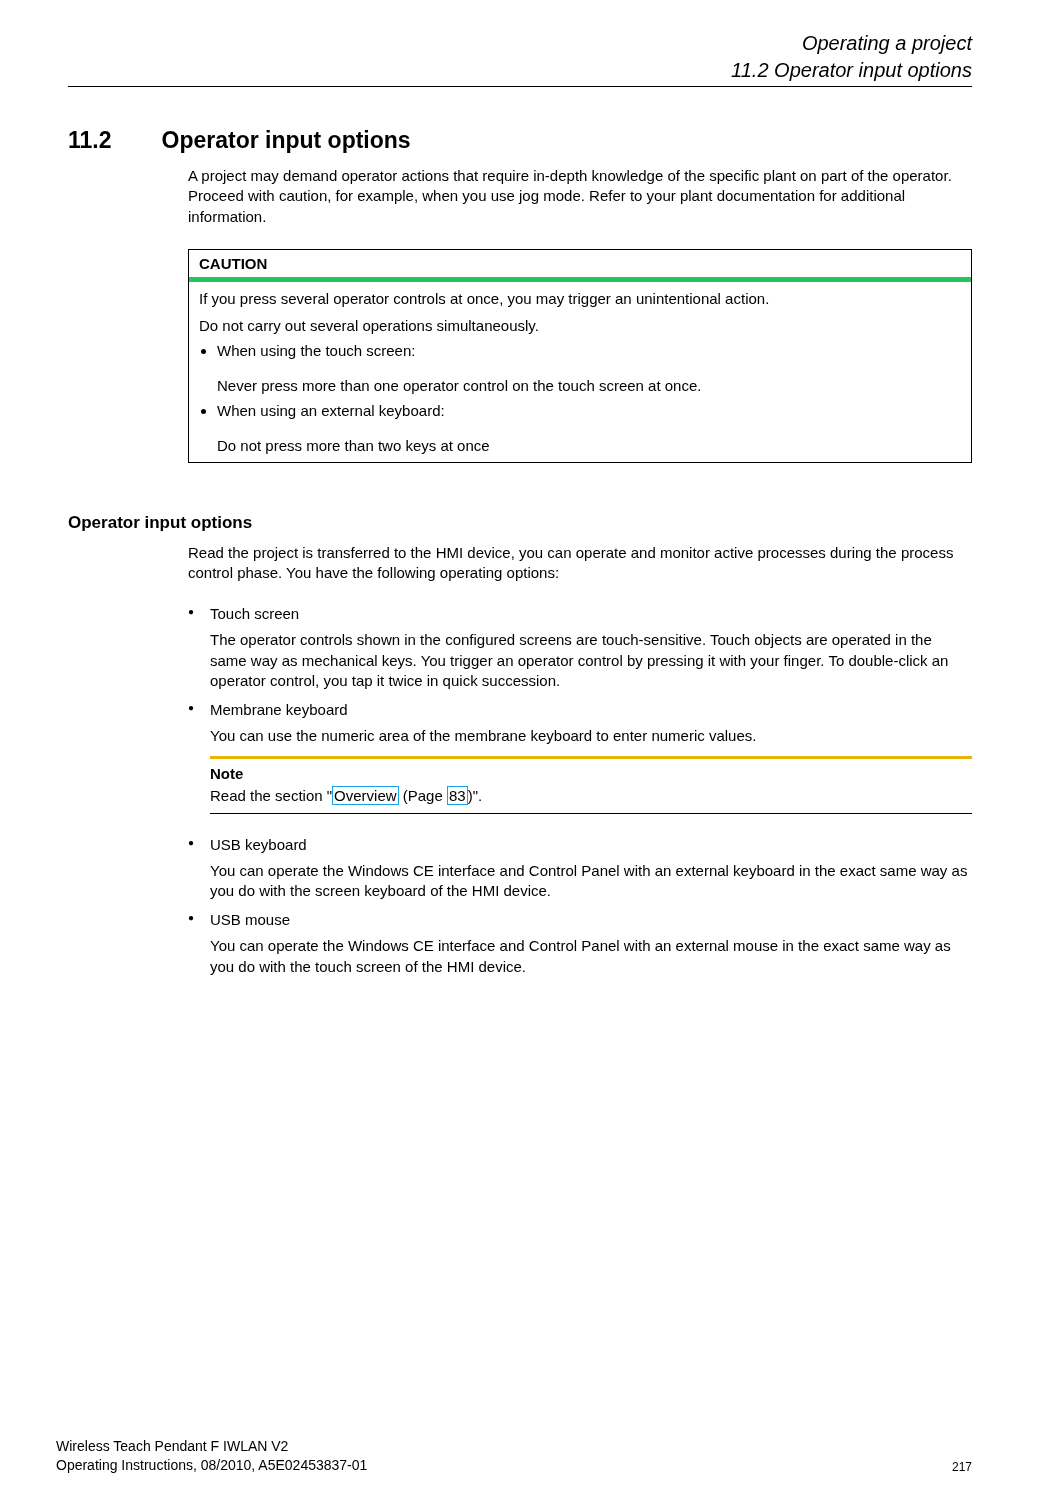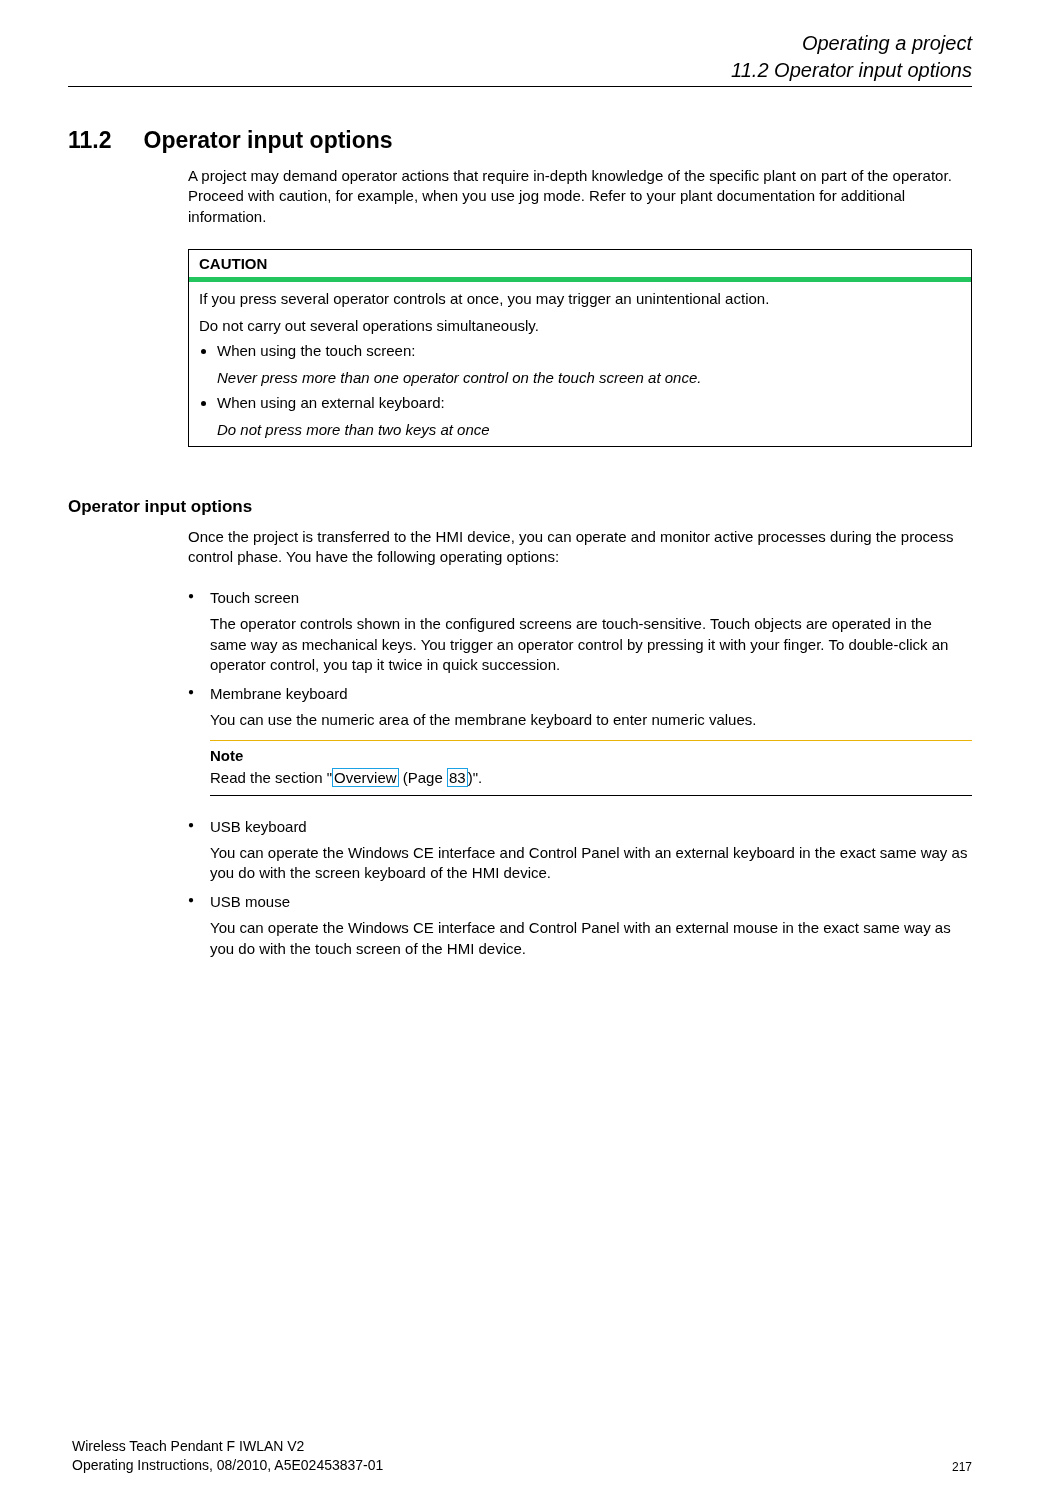--- a/index.html
+++ b/index.html
@@ -20,21 +20,21 @@
       line-height: 1.35;
     }
     .header-rule {
       border: none;
       border-top: 1px solid #000;
       margin-top: 2px;
       margin-bottom: 40px;
     }
     .section-heading-row {
       display: flex;
-      gap: 32px;
+      gap: 50px;
       margin-bottom: 12px;
       align-items: flex-start;
     }
     .section-number {
       font-size: 23px;
       font-weight: bold;
     }
     .section-title {
       font-size: 23px;
       font-weight: bold;
@@ -64,22 +64,21 @@
     }
     .caution-body ul {
       list-style: disc;
       margin-left: 18px;
     }
     .caution-body ul li {
       margin-top: 4px;
     }
     .caution-detail {
       margin-left: 0;
-      margin-top: 6px;
-      font-style: italic;
+      margin-top: 14px;
     }
     .sub-heading {
       font-weight: bold;
       font-size: 17px;
       margin-top: 50px;
       margin-bottom: 10px;
     }
     .options-para {
       line-height: 1.35;
     }
@@ -98,37 +97,37 @@
       position: absolute;
       left: 0;
       top: 1px;
       font-size: 10px;
     }
     ul.options-list li .opt-desc {
       margin-top: 8px;
       line-height: 1.35;
     }
     .note-block {
-      border-top: 1px solid #eab308;
+      border-top: 3px solid #eab308;
       border-bottom: 1px solid #000;
       margin: 10px 0 16px 22px;
       padding: 4px 0 6px 0;
       line-height: 1.45;
     }
     .note-label {
       font-weight: bold;
     }
     .link-box {
       border: 1px solid #1aa0e5;
       padding: 0 1px;
       display: inline;
     }
     .footer {
       position: absolute;
-      left: 72px;
+      left: 56px;
       right: 68px;
       bottom: 34px;
       display: flex;
       justify-content: space-between;
       align-items: flex-end;
       font-size: 14px;
       line-height: 1.35;
     }
     .footer-right {
       font-size: 12px;
@@ -166,21 +165,21 @@
           <div class="caution-detail">Do not press more than two keys at once</div>
         </li>
       </ul>
     </div>
   </div>
 </div>
 
 <div class="sub-heading">Operator input options</div>
 
 <div class="body-indent">
-  <p class="options-para">Once the project is transferred to the HMI device, you can operate and monitor active processes during the process control phase. You have the following operating options:</p>
+  <p class="options-para">Read the project is transferred to the HMI device, you can operate and monitor active processes during the process control phase. You have the following operating options:</p>
 
   <ul class="options-list">
     <li>
       <span>Touch screen</span>
       <div class="opt-desc">The operator controls shown in the configured screens are touch-sensitive. Touch objects are operated in the same way as mechanical keys. You trigger an operator control by pressing it with your finger. To double-click an operator control, you tap it twice in quick succession.</div>
     </li>
     <li>
       <span>Membrane keyboard</span>
       <div class="opt-desc">You can use the numeric area of the membrane keyboard to enter numeric values.</div>
     </li>

